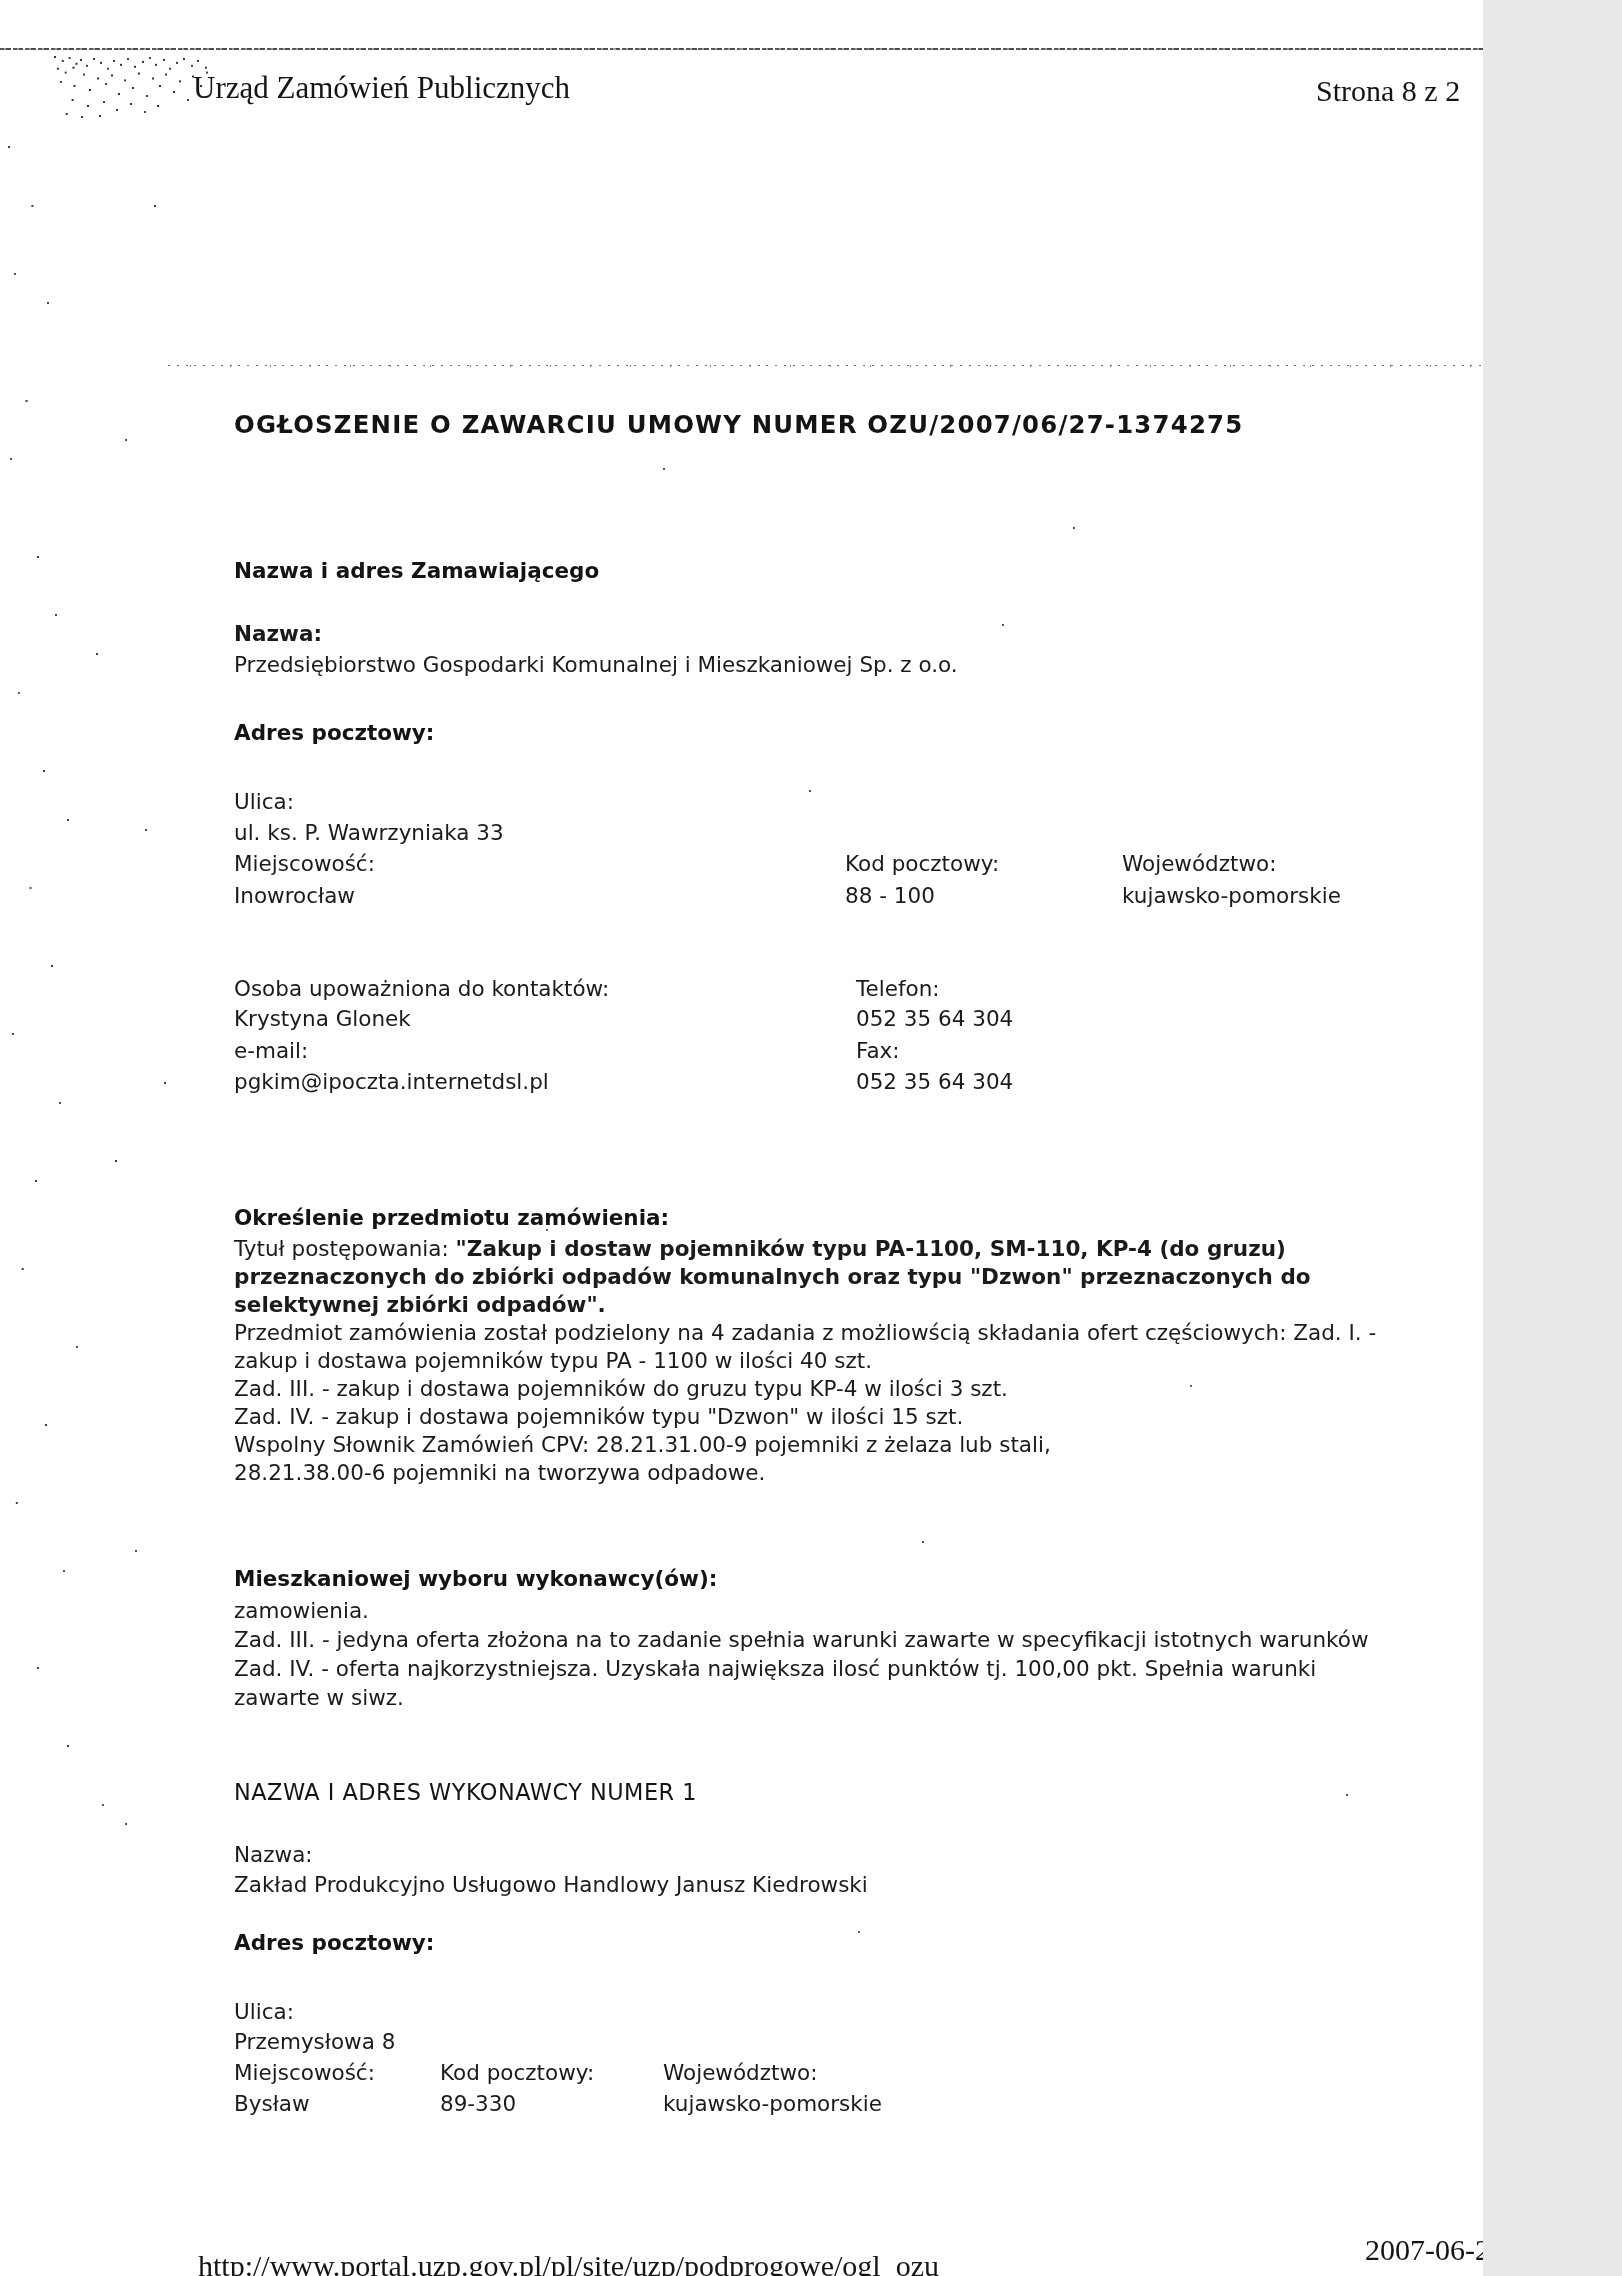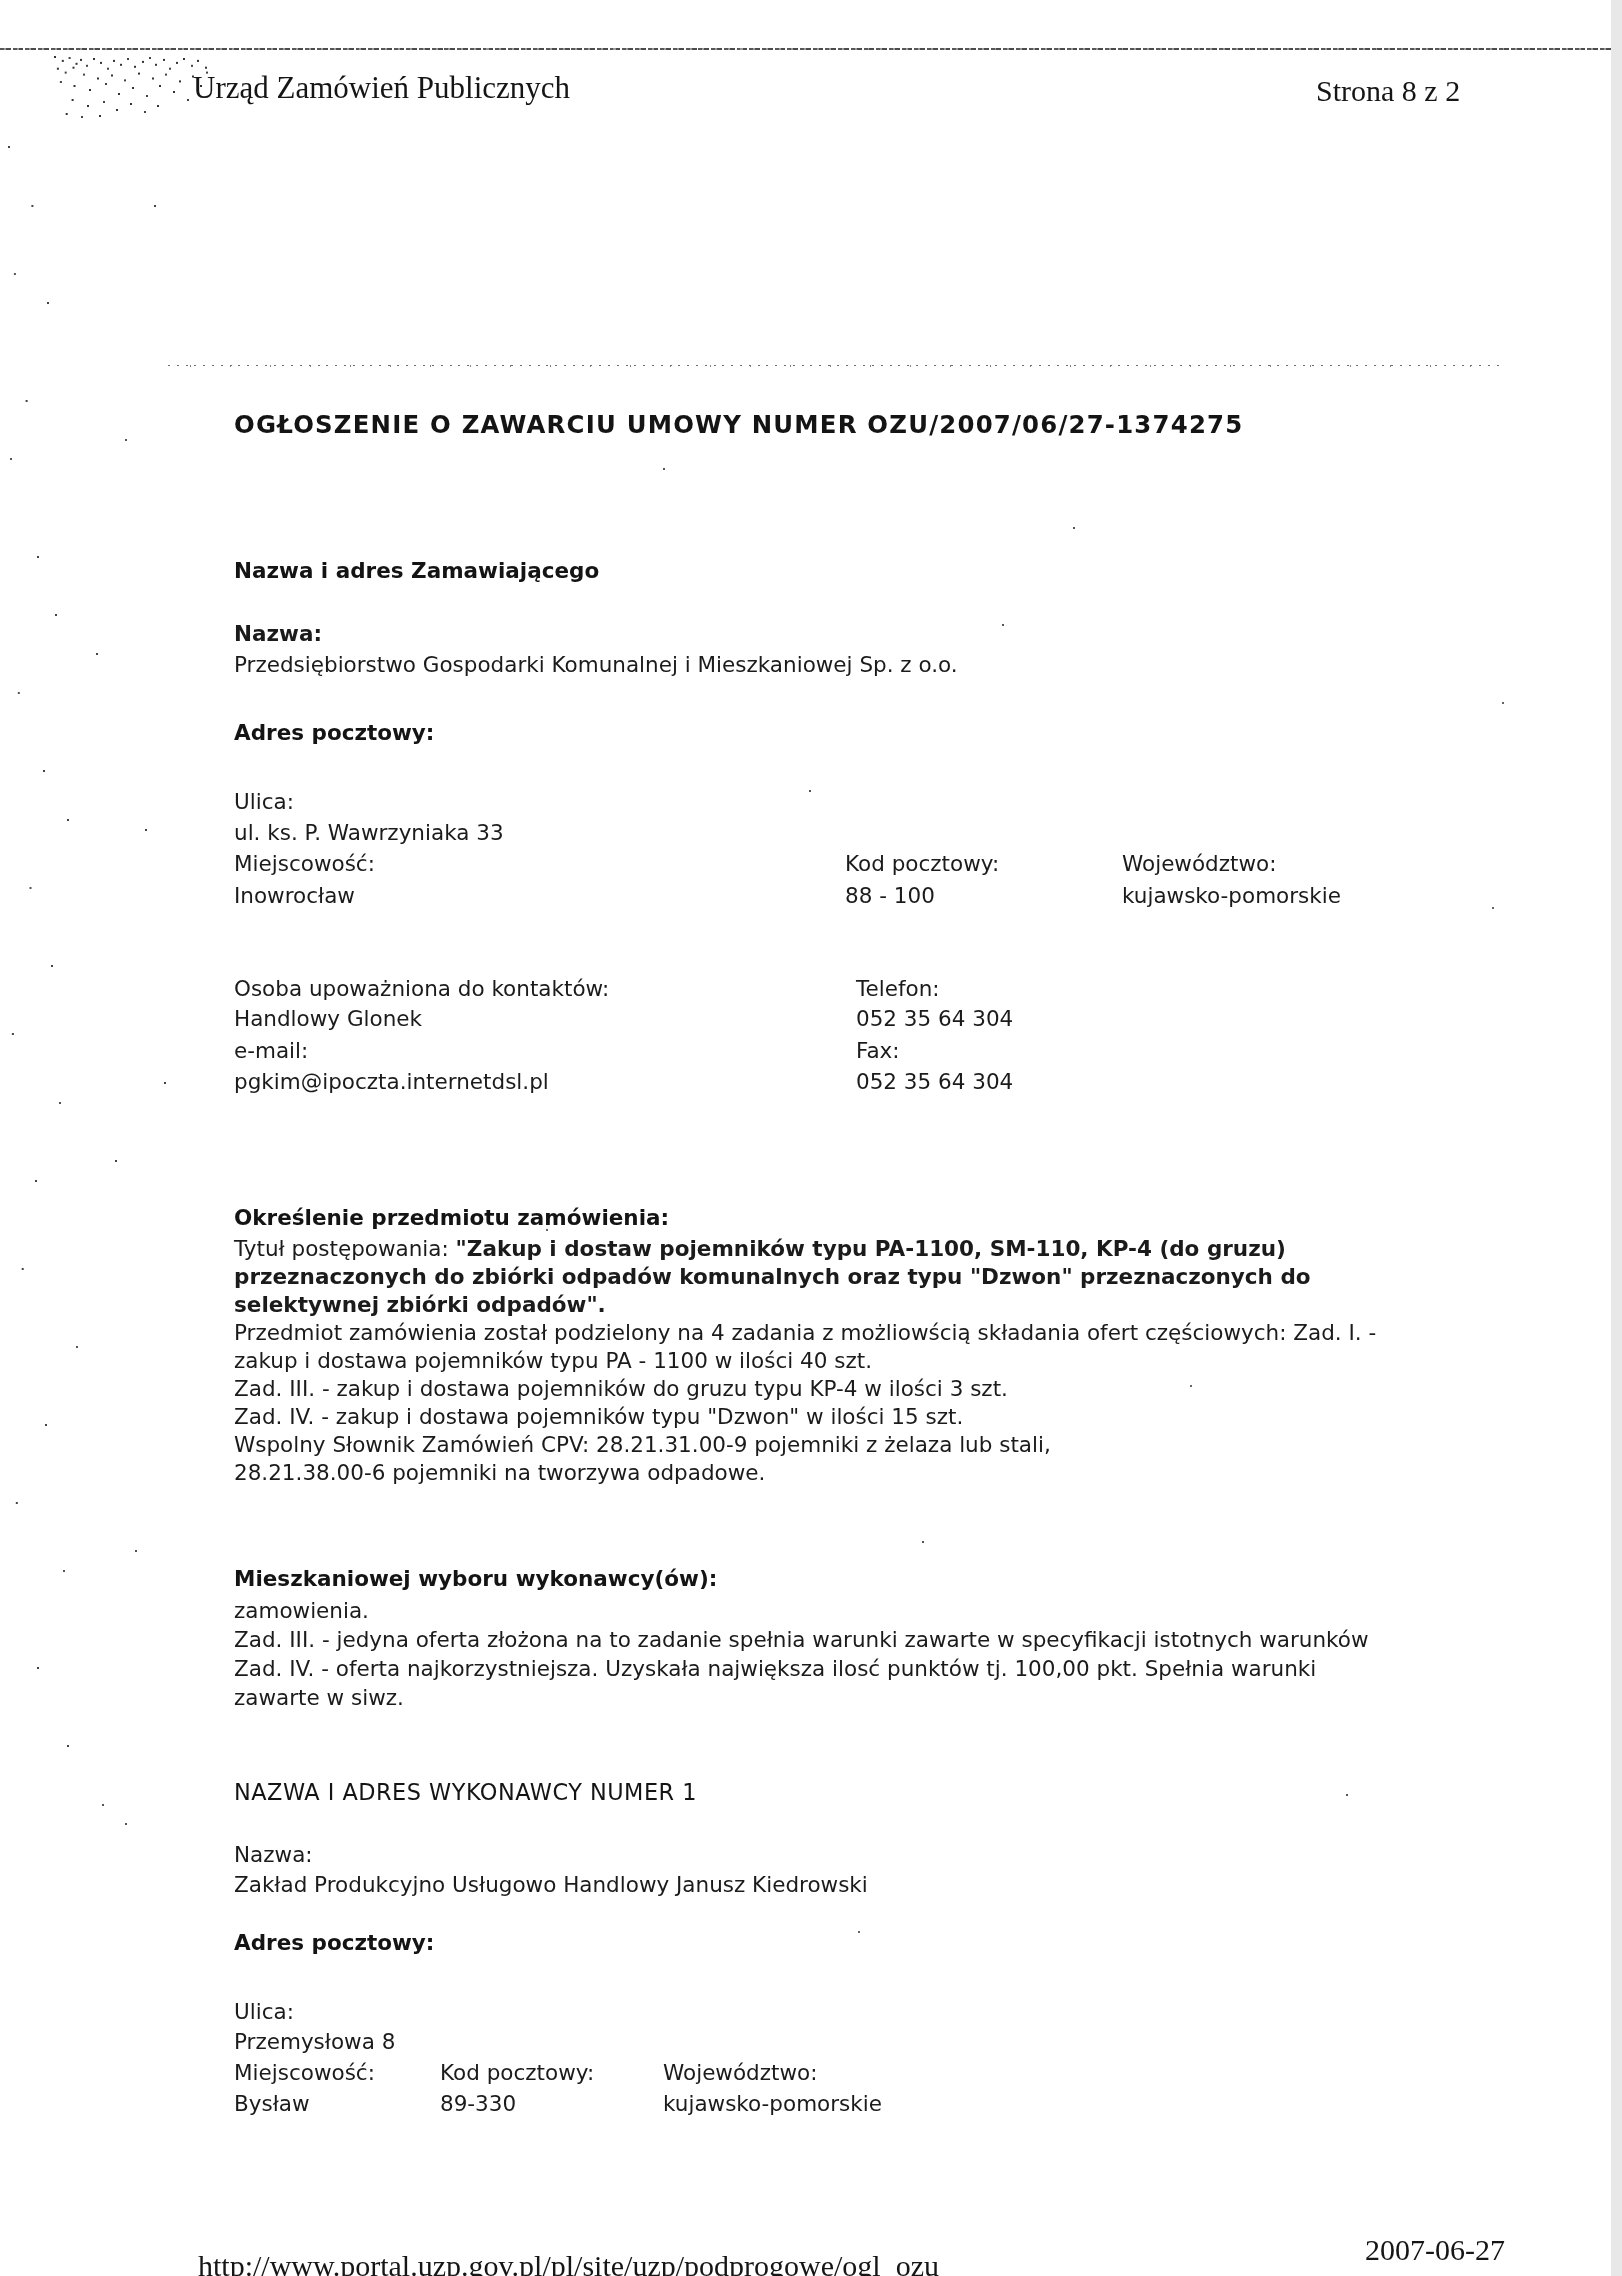--- a/index.html
+++ b/index.html
@@ -1,18 +1,18 @@
 <!DOCTYPE html>
 <html lang="pl"><head>
 <meta charset="utf-8">
 <style>
   html,body{margin:0;padding:0;background:#e8e8e8;}
   .page{
     position:relative;
-    width:1611px;height:2276px;
+    width:1483px;height:2276px;
     background:#ffffff;
     overflow:hidden;
     color:#151515;
     font-family:"DejaVu Sans","Liberation Sans",sans-serif;
   }
   .abs{position:absolute;white-space:nowrap;}
   .serif{font-family:"Liberation Serif","DejaVu Serif",serif;}
   .body-txt{font-size:21.5px;line-height:28px;color:#1b1b1b;}
   .b{font-weight:bold;}
   
@@ -92,21 +92,21 @@
   <div class="abs body-txt col2" style="top:850px;">Kod pocztowy:</div>
   <div class="abs body-txt col3" style="top:850px;">Województwo:</div>
 
   <div class="abs body-txt" style="left:234px;top:882px;">Inowrocław</div>
   <div class="abs body-txt col2" style="top:882px;">88 - 100</div>
   <div class="abs body-txt col3" style="top:882px;">kujawsko-pomorskie</div>
 
   <div class="abs body-txt" style="left:234px;top:975px;">Osoba upoważniona do kontaktów:</div>
   <div class="abs body-txt" style="left:856px;top:975px;">Telefon:</div>
 
-  <div class="abs body-txt" style="left:234px;top:1005px;">Handlowy Glonek</div>
+  <div class="abs body-txt" style="left:234px;top:1005px;">Krystyna Glonek</div>
   <div class="abs body-txt" style="left:856px;top:1005px;">052 35 64 304</div>
 
   <div class="abs body-txt" style="left:234px;top:1037px;">e-mail:</div>
   <div class="abs body-txt" style="left:856px;top:1037px;">Fax:</div>
 
   <div class="abs body-txt" style="left:234px;top:1068px;">pgkim@ipoczta.internetdsl.pl</div>
   <div class="abs body-txt" style="left:856px;top:1068px;">052 35 64 304</div>
 
   <div class="abs h-sec" style="left:234px;top:1205px;">Określenie przedmiotu zamówienia:</div>
 

